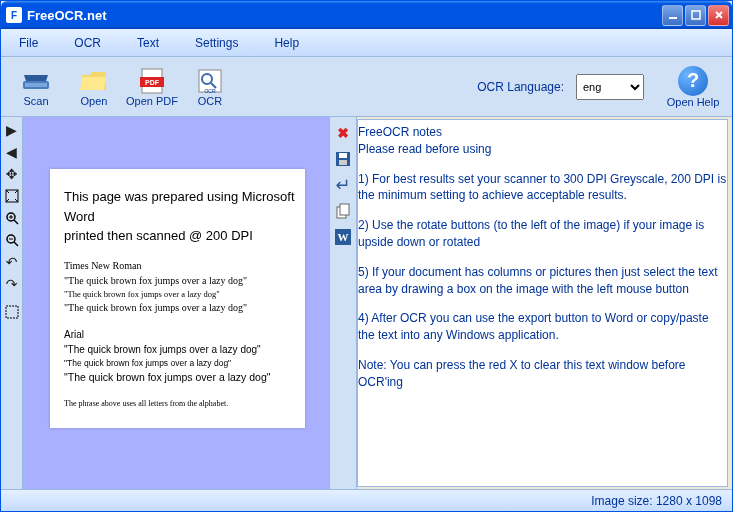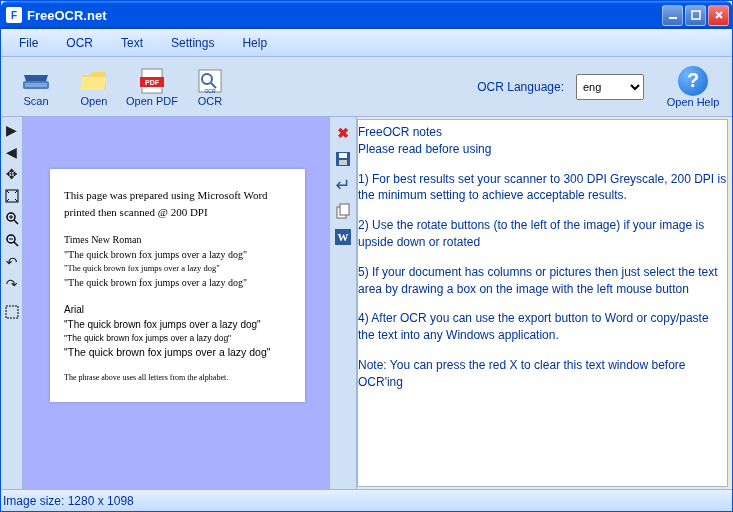--- a/index.html
+++ b/index.html
@@ -5,46 +5,46 @@
 * { box-sizing: border-box; margin: 0; padding: 0; }
 body { font-family: Tahoma, Arial, sans-serif; font-size: 11px; overflow: hidden; }
 .window { width: 733px; height: 512px; background: #ece9d8; border: 1px solid #0054e3; display: flex; flex-direction: column; }
 .titlebar { height: 28px; background: linear-gradient(to bottom, #3b8ef3, #0054e3 10%, #0054e3 90%, #0040b0); display: flex; align-items: center; padding: 0 3px 0 5px; color: white; border-radius: 6px 6px 0 0; }
 .titlebar-icon { width: 16px; height: 16px; background: #fff; border-radius: 2px; margin-right: 5px; display: flex; align-items: center; justify-content: center; color: #0054e3; font-size: 10px; font-weight: bold; }
 .titlebar-text { flex: 1; font-weight: bold; font-size: 13px; }
 .winbtns { display: flex; gap: 2px; }
 .winbtn { width: 21px; height: 21px; border-radius: 3px; display: flex; align-items: center; justify-content: center; color: white; font-weight: bold; cursor: pointer; border: 1px solid rgba(255,255,255,0.4); }
 .winbtn.min, .winbtn.max { background: linear-gradient(to bottom, #7ba7e8, #3b6fc7); }
 .winbtn.close { background: linear-gradient(to bottom, #f08080, #d83030); }
-.menubar { height: 28px; background: linear-gradient(to bottom, #e3f0ff, #c5dcff); display: flex; align-items: center; padding: 0 8px; gap: 8px; border-bottom: 1px solid #9db8e0; }
+.menubar { height: 28px; background: linear-gradient(to bottom, #e3f0ff, #c5dcff); display: flex; align-items: center; padding: 0 8px; gap: 16px; border-bottom: 1px solid #9db8e0; }
 .menu-item { padding: 4px 10px; color: #003399; cursor: pointer; font-size: 12px; }
 .toolbar { height: 60px; background: #d0e0f5; display: flex; align-items: center; padding: 2px 6px; border-bottom: 1px solid #9db8e0; }
 .tbtn { display: flex; flex-direction: column; align-items: center; justify-content: center; width: 58px; height: 54px; cursor: pointer; border: 1px solid transparent; border-radius: 3px; color: #003399; font-size: 11px; }
 .tbtn .ic { width: 32px; height: 28px; display: flex; align-items: center; justify-content: center; }
 .spacer { flex: 1; }
 .lang-area { display: flex; align-items: center; gap: 12px; font-size: 12px; color: #003399; }
 .lang-area select { font-size: 11px; padding: 5px 2px; width: 68px; }
 .help-btn { display: flex; flex-direction: column; align-items: center; justify-content: center; width: 66px; height: 54px; cursor: pointer; color: #003399; font-size: 11px; margin-left: 16px; }
 .help-btn .qm { width: 30px; height: 30px; border-radius: 50%; background: radial-gradient(circle at 30% 30%, #6eb4ff, #1a6ad0); color: white; font-size: 20px; font-weight: bold; display: flex; align-items: center; justify-content: center; }
 .content { flex: 1; display: flex; overflow: hidden; }
 .left-tools { width: 22px; background: #d0e0f5; display: flex; flex-direction: column; align-items: center; padding-top: 4px; gap: 4px; border-right: 1px solid #9db8e0; }
 .lt { width: 18px; height: 18px; display: flex; align-items: center; justify-content: center; cursor: pointer; color: #222; font-size: 14px; }
 .image-panel { width: 306px; background: #a8b0ff; padding: 2px; display: flex; flex-direction: column; }
 .image-inner { flex: 1; overflow: auto; display: flex; align-items: flex-start; }
 .page { background: white; margin: 50px 10px 10px 25px; padding: 18px 8px 18px 14px; width: 255px; font-size: 8px; color: #000; line-height: 1.5; box-shadow: 0 0 3px rgba(0,0,0,0.2); }
-.page .hdr { font-size: 11px; font-family: Liberation Serif, serif; }
+.page .hdr { font-size: 13px; }
 .page .section { margin-top: 12px; }
 .page .small { font-size: 10px; }
 .page .big { font-size: 10px; font-family: 'Times New Roman', serif; }
 .page .big2 { font-size: 10.5px; font-family: Arial; }
 .mid-tools { width: 28px; background: #d0e0f5; display: flex; flex-direction: column; align-items: center; padding-top: 6px; gap: 6px; border-left: 1px solid #9db8e0; border-right: 1px solid #9db8e0; }
 .mt { width: 20px; height: 20px; display: flex; align-items: center; justify-content: center; cursor: pointer; font-size: 14px; }
 .text-panel { flex: 1; background: white; border: 1px solid #9db8e0; margin: 2px 4px 2px 0; padding: 4px 0; overflow: auto; color: #003399; font-size: 12px; line-height: 1.4; }
 .text-panel p { margin-bottom: 13px; }
-.statusbar { height: 22px; background: linear-gradient(to bottom, #e3f0ff, #c5dcff); display: flex; align-items: center; padding: 0 2px; color: #003399; font-size: 12px; border-top: 1px solid #9db8e0; }
+.statusbar { height: 22px; background: linear-gradient(to bottom, #e3f0ff, #c5dcff); display: flex; align-items: center; padding: 0 10px; color: #003399; font-size: 12px; border-top: 1px solid #9db8e0; justify-content: flex-end; }
 </style>
 </head>
 <body>
 
 <div class="window">
   <div class="titlebar">
     <div class="titlebar-icon">F</div>
     <div class="titlebar-text">FreeOCR.net</div>
     <div class="winbtns">
       <div class="winbtn min">

